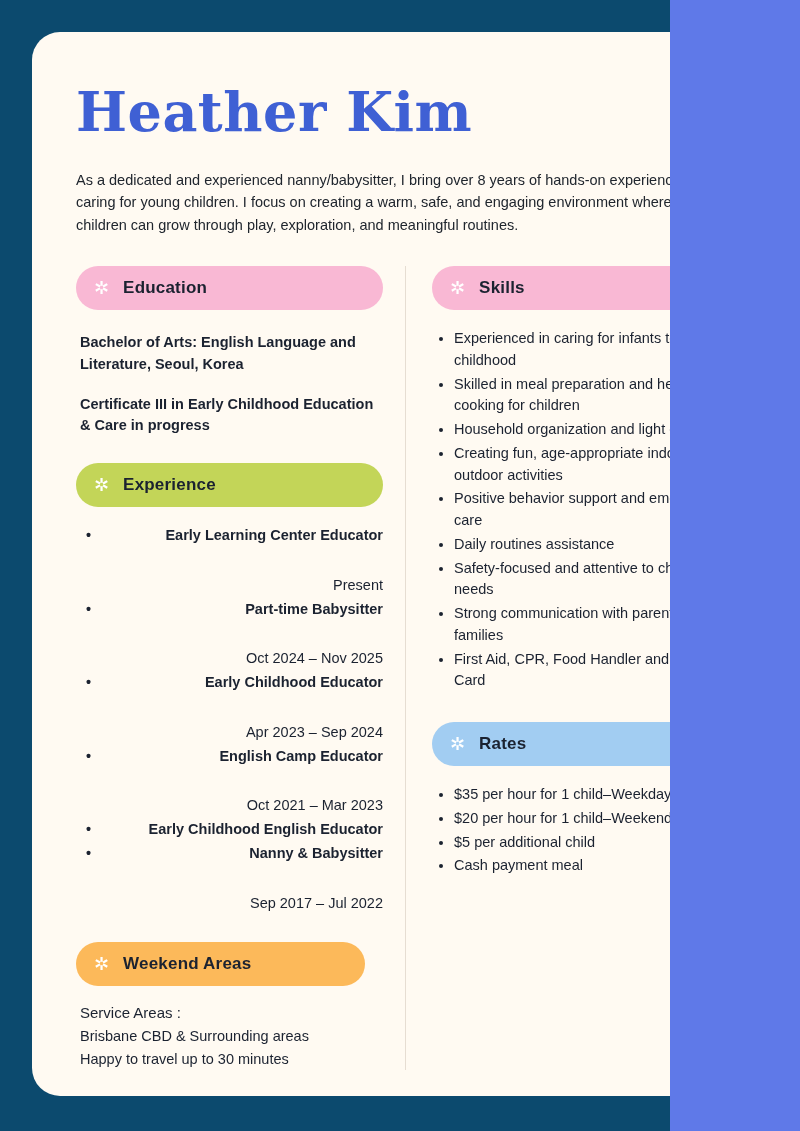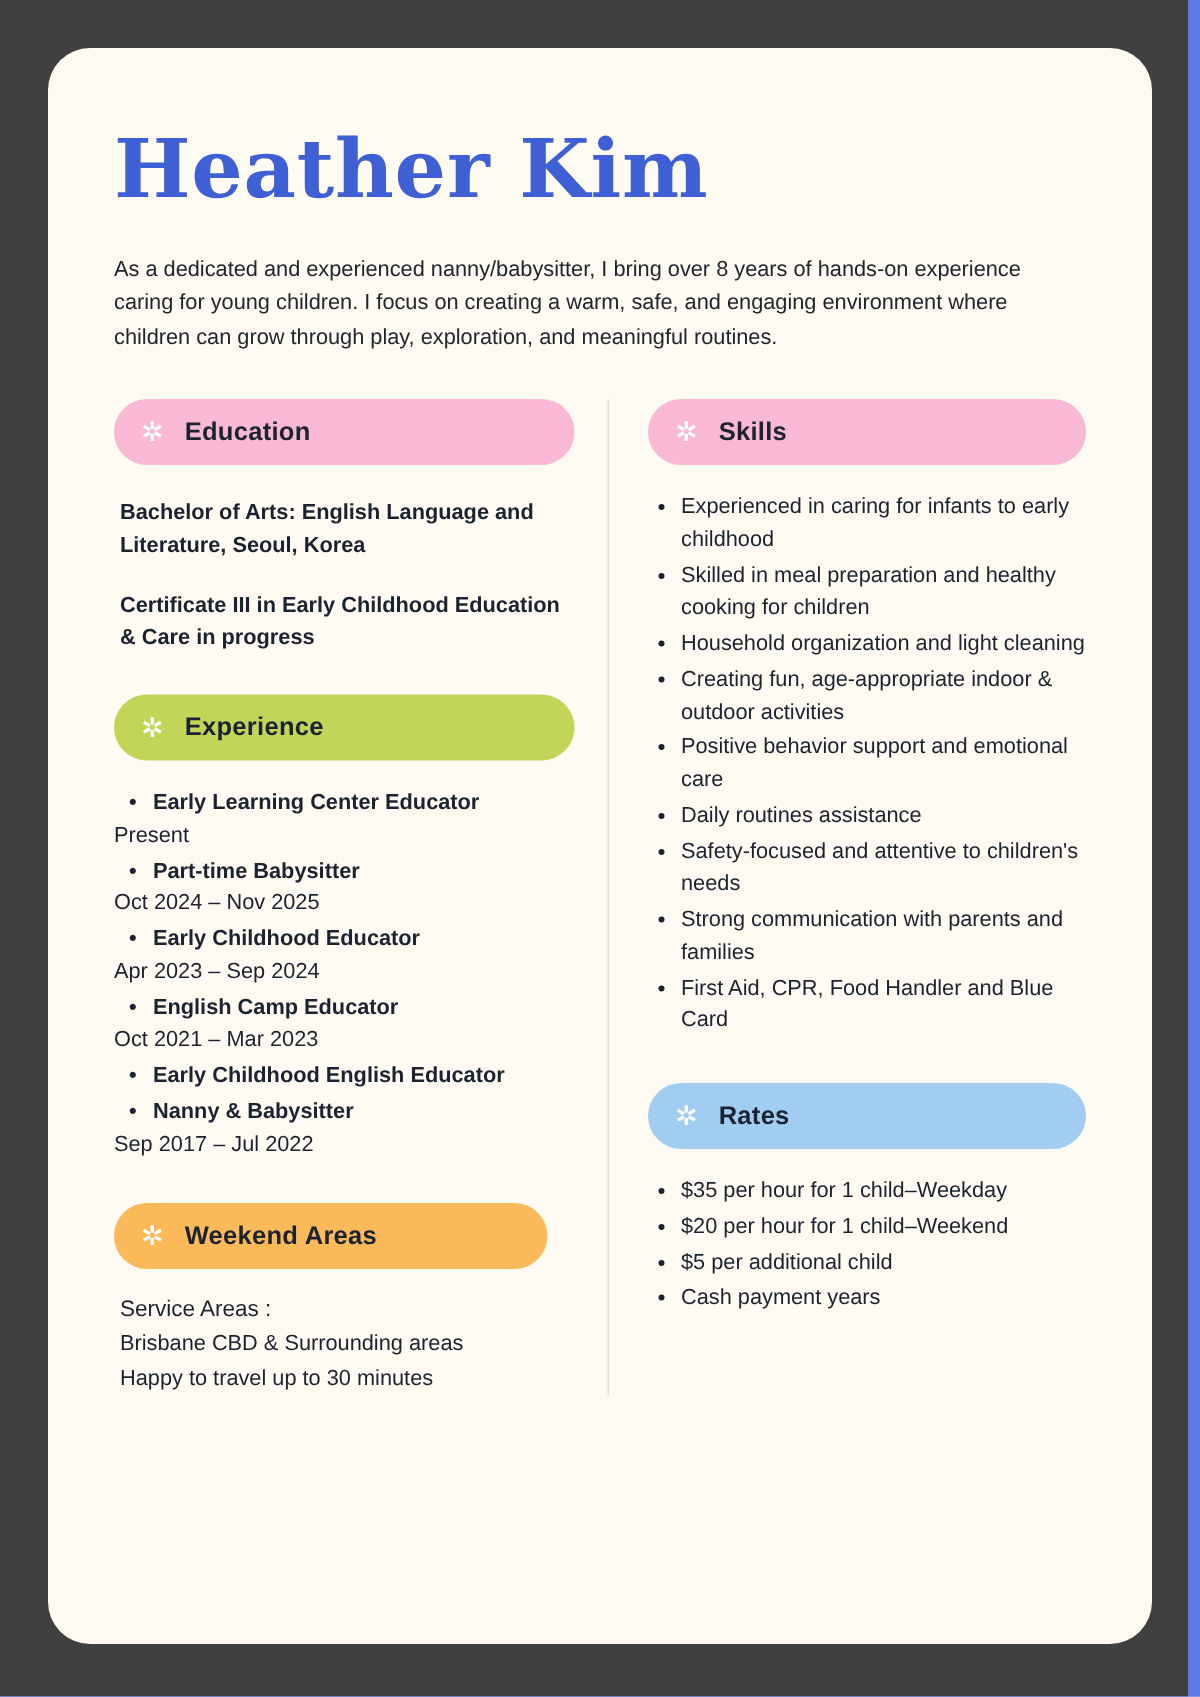--- a/index.html
+++ b/index.html
@@ -4,22 +4,22 @@
 <style>
   * { box-sizing: border-box; }
   html, body {
     margin: 0; padding: 0;
     width: 800px; height: 1131px;
     background: #5f79e8;
     font-family: "Liberation Sans", sans-serif;
   }
   #page {
     position: relative;
-    width: 792px; height: 1131px;
-    background: #404040;
+    width: 670px; height: 1131px;
+    background: #0c4a6e;
     overflow: hidden;
   }
   #card {
     position: absolute;
     left: 32px; top: 32px;
     width: 736px; height: 1064px;
     background: #fffaf2;
     border-radius: 28px;
   }
   #inner {
@@ -94,39 +94,40 @@
     margin: 0 0 8px 0;
     padding-left: 22px;
   }
   ul.bullets li {
     font-size: 14.5px;
     line-height: 1.5;
     color: #1b2230;
     margin-bottom: 2px;
   }
   .exp-list { margin: 4px 0 0 0; padding-left: 26px; list-style: none; }
-  .exp-list li { margin-bottom: 2px; }
+  .exp-list li { margin-bottom: 2px; text-align: right; }
   .exp-role {
     font-size: 14.5px;
     font-weight: bold;
     color: #1b2230;
     position: relative;
     line-height: 1.5;
   }
   .exp-role:before {
     content: "•";
     position: absolute;
     left: -16px;
     top: 0;
   }
   .exp-dates {
     font-size: 14.5px;
     color: #1b2230;
     line-height: 1.5;
     margin-left: -26px;
+    margin-top: 28px;
   }
   .skills-list li { margin-bottom: 3px; }
   .rates-list li { margin-bottom: 3px; }
   .svc-head {
     font-size: 15px;
     font-weight: normal;
     color: #1b2230;
     margin: 4px 0 4px 4px;
   }
   .svc-line {
@@ -229,20 +230,20 @@
 
           <div class="pill pill-rates mt-rates">
             <span class="flower">✲</span>
             <span class="ptitle">Rates</span>
           </div>
 
           <ul class="bullets rates-list">
             <li>$35 per hour for 1 child–Weekday</li>
             <li>$20 per hour for 1 child–Weekend</li>
             <li>$5 per additional child</li>
-            <li>Cash payment years</li>
+            <li>Cash payment meal</li>
           </ul>
 
         </div>
       </div>
     </div>
   </div>
 </div>
 
 </body></html>

